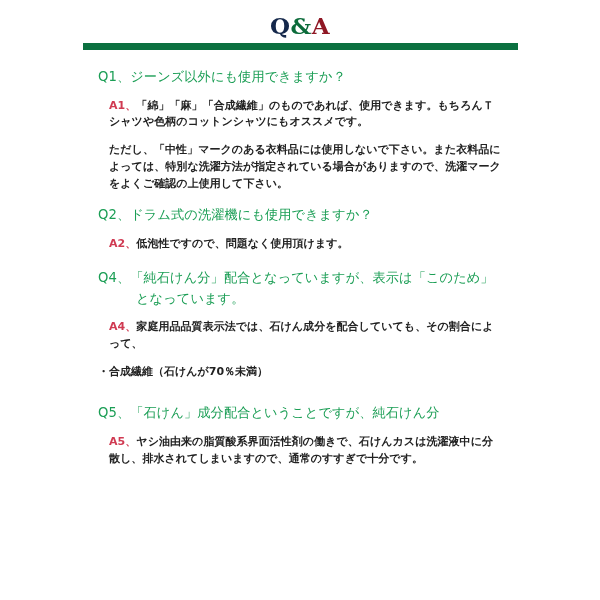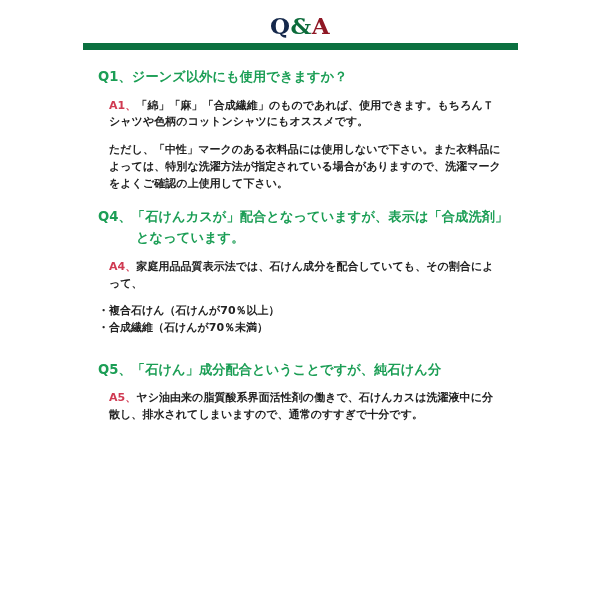--- a/index.html
+++ b/index.html
@@ -51,21 +51,21 @@
     padding: 16px 86px 0 98px;
     box-sizing: border-box;
   }
 
   .qa-block {
     margin-bottom: 11px;
   }
 
   .q-line {
     color: #1b9e55;
-    font-weight: bold;
+    font-weight: normal;
     font-size: 13.2px;
     line-height: 1.42;
     letter-spacing: 0.1px;
     margin: 0 0 2px 0;
     white-space: nowrap;
   }
   .q-line.indent {
     padding-left: 38px;
   }
 
@@ -113,27 +113,30 @@
   </div>
 
   <div class="content">
 
     <div class="qa-block" id="block-q1">
       <p class="q-line">Q1、ジーンズ以外にも使用できますか？</p>
       <p class="a-para"><span class="a-tag">A1、</span><span>「綿」「麻」「合成繊維」のものであれば、使用できます。もちろんＴシャツや色柄のコットンシャツにもオススメです。</span></p>
       <p class="a-para">ただし、「中性」マークのある衣料品には使用しないで下さい。また衣料品によっては、特別な洗濯方法が指定されている場合がありますので、洗濯マークをよくご確認の上使用して下さい。</p>
     </div>
 
+    <div class="qa-block" id="block-q2">
+      <p class="q-line">Q2、ドラム式の洗濯機にも使用できますか？</p>
+      <p class="a-para"><span class="a-tag">A2、</span><span>低泡性ですので、問題なく使用頂けます。</span></p>
+    </div>
 
 
     <div class="qa-block" id="block-q4">
-      <p class="q-line">Q4、「石けんカスが」配合となっていますが、表示は「合成洗剤」</p>
+      <p class="q-line">Q4、「純石けん分」配合となっていますが、表示は「このため」</p>
       <p class="q-line indent">となっています。</p>
       <p class="a-para"><span class="a-tag">A4、</span><span>家庭用品品質表示法では、石けん成分を配合していても、その割合によって、</span></p>
-      <p class="bullet-line">・複合石けん（石けんが70％以上）</p>
       <p class="bullet-line">・合成繊維（石けんが70％未満）</p>
     </div>
 
     <div class="qa-block" id="block-q5">
       <p class="q-line">Q5、「石けん」成分配合ということですが、純石けん分</p>
       <p class="a-para"><span class="a-tag">A5、</span><span>ヤシ油由来の脂質酸系界面活性剤の働きで、石けんカスは洗濯液中に分散し、排水されてしまいますので、通常のすすぎで十分です。</span></p>
     </div>
 
   </div>
 </div>

